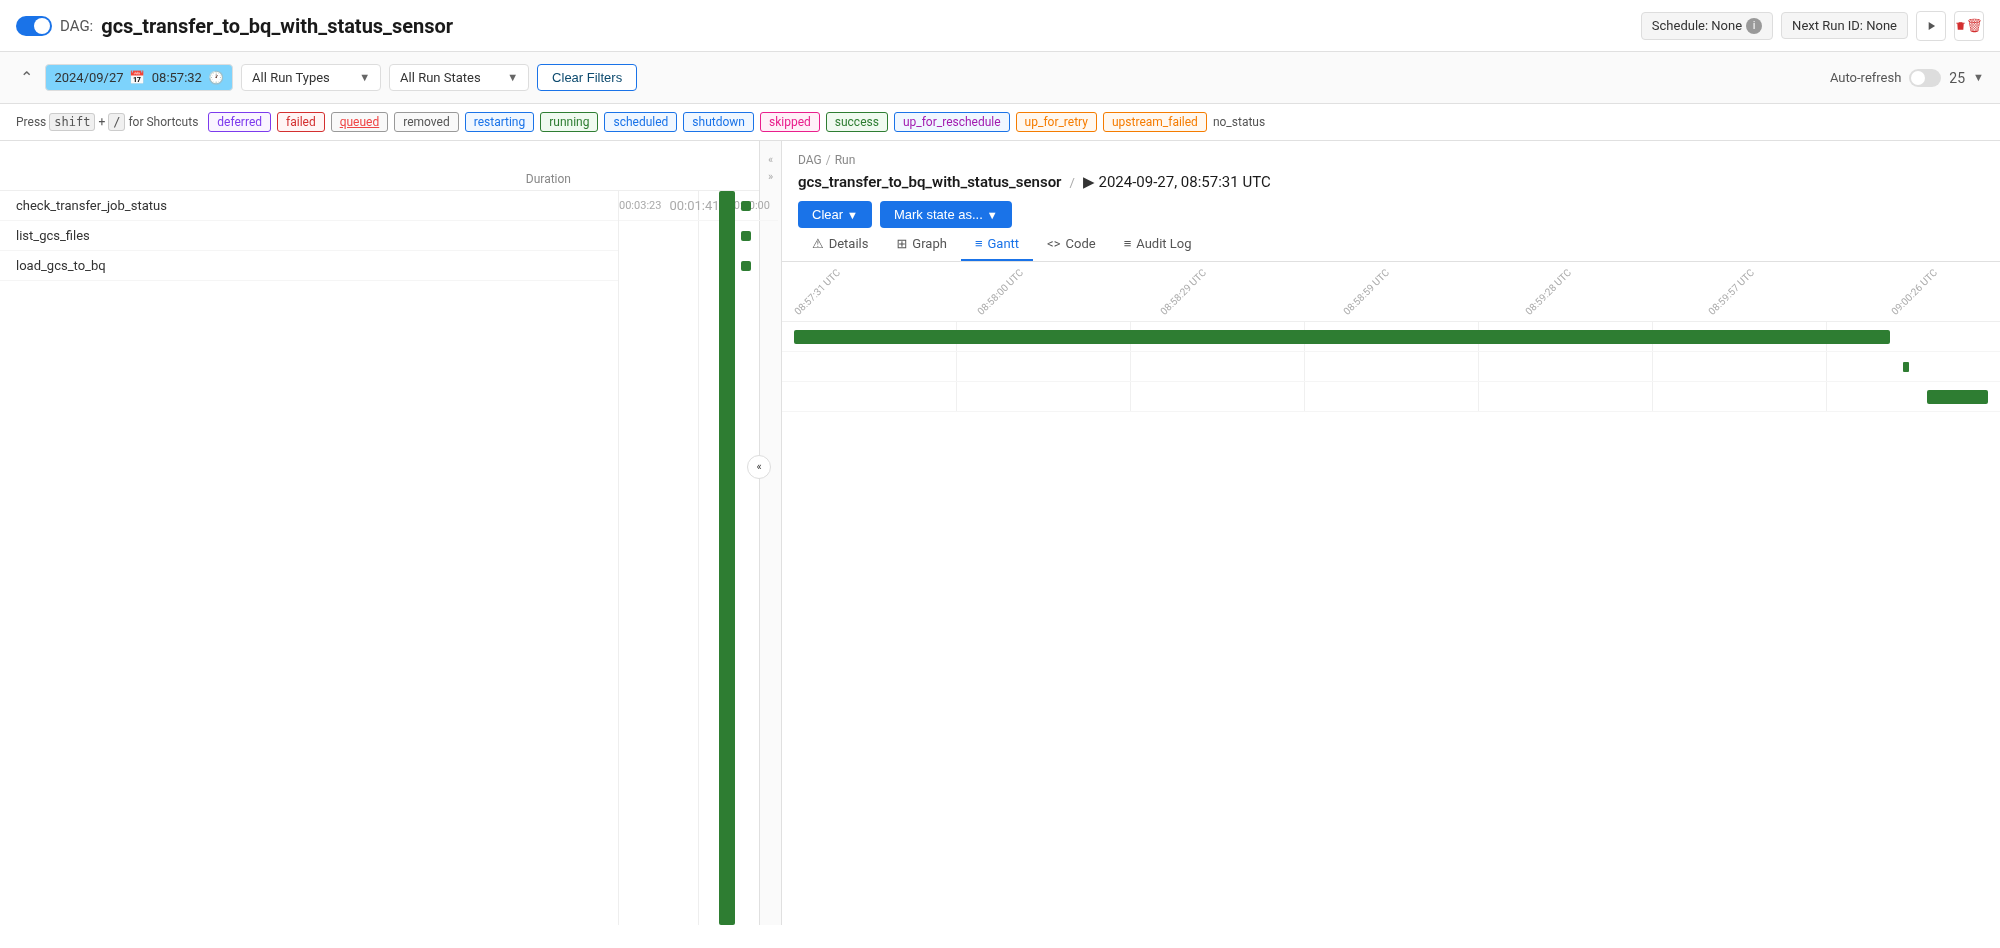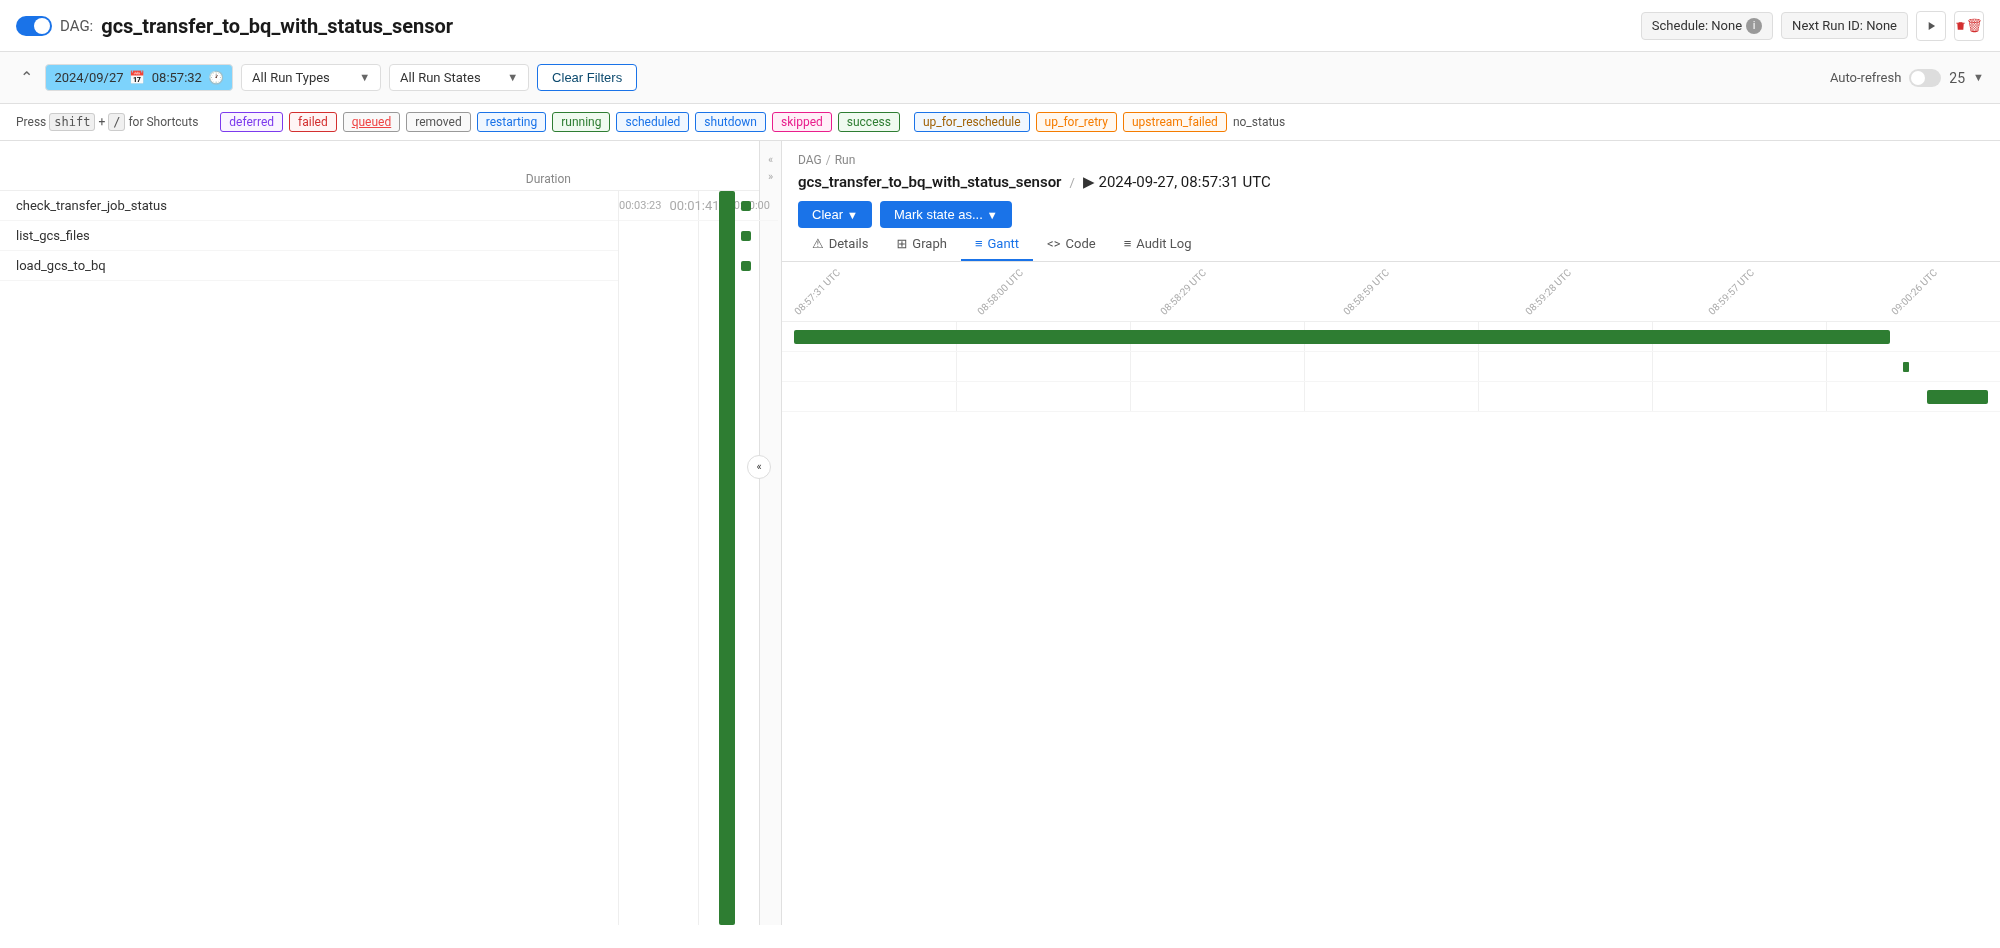--- a/index.html
+++ b/index.html
@@ -77,39 +77,39 @@
       width: 14px; height: 14px; background: #fff; border-radius: 50%;
     }
     .refresh-num { font-size: 14px; }
     .refresh-chevron { font-size: 11px; color: #666; cursor: pointer; }
 
     
     .status-bar {
       display: flex; align-items: center; gap: 6px; padding: 8px 16px;
       border-bottom: 1px solid #e0e0e0; flex-wrap: wrap; background: #fff;
     }
-    .shortcut-hint { font-size: 12px; color: #555; margin-right: 16px; }
+    .shortcut-hint { font-size: 12px; color: #555; margin-right: 4px; }
     .shortcut-hint code {
       background: #f0f0f0; border: 1px solid #ccc; border-radius: 3px; padding: 1px 4px; font-family: monospace;
     }
     .status-badge {
       border-radius: 3px; padding: 2px 8px; font-size: 12px; border: 1px solid;
       white-space: nowrap; cursor: pointer;
     }
     .badge-deferred { color: #7c3aed; border-color: #7c3aed; background: #faf5ff; }
     .badge-failed { color: #d32f2f; border-color: #d32f2f; background: #fff5f5; }
     .badge-queued { color: #ef4444; border-color: #999; background: #f9f9f9; text-decoration: underline; }
     .badge-removed { color: #555; border-color: #999; background: #f9f9f9; }
     .badge-restarting { color: #1a73e8; border-color: #1a73e8; background: #f0f7ff; }
     .badge-running { color: #2e7d32; border-color: #2e7d32; background: #f0faf0; }
     .badge-scheduled { color: #1a73e8; border-color: #1a73e8; background: #f0f7ff; }
     .badge-shutdown { color: #1a73e8; border-color: #1a73e8; background: #f0f7ff; }
     .badge-skipped { color: #e91e8c; border-color: #e91e8c; background: #fff0f8; }
     .badge-success { color: #2e7d32; border-color: #2e7d32; background: #f0faf0; }
-    .badge-up_for_reschedule { color: #a16207; border-color: #1a73e8; background: #f0f7ff; margin-left: 8px; }
+    .badge-up_for_reschedule { color: #a21caf; border-color: #1a73e8; background: #f0f7ff; }
     .badge-up_for_retry { color: #f57c00; border-color: #f57c00; background: #fff8f0; }
     .badge-upstream_failed { color: #f57c00; border-color: #f57c00; background: #fff8f0; }
     .badge-no_status { color: #555; font-size: 12px; }
 
     
     .main-content { display: flex; height: calc(100vh - 164px); }
 
     
     .left-panel { width: 760px; border-right: 1px solid #e0e0e0; display: flex; flex-direction: column; position: relative; }
     .task-row {

